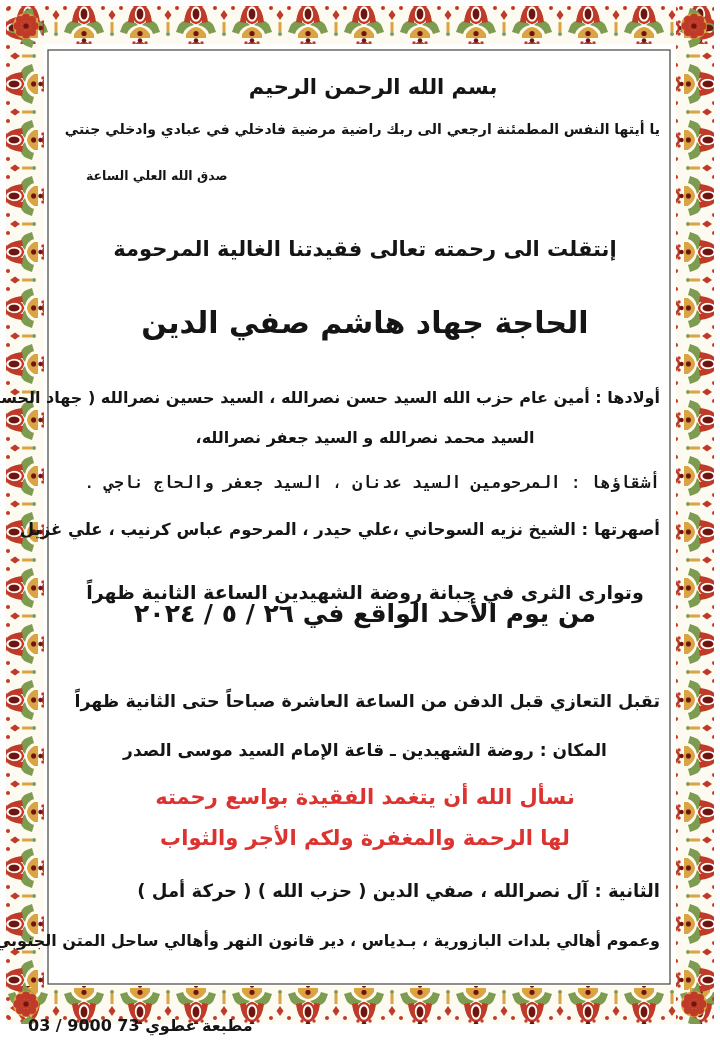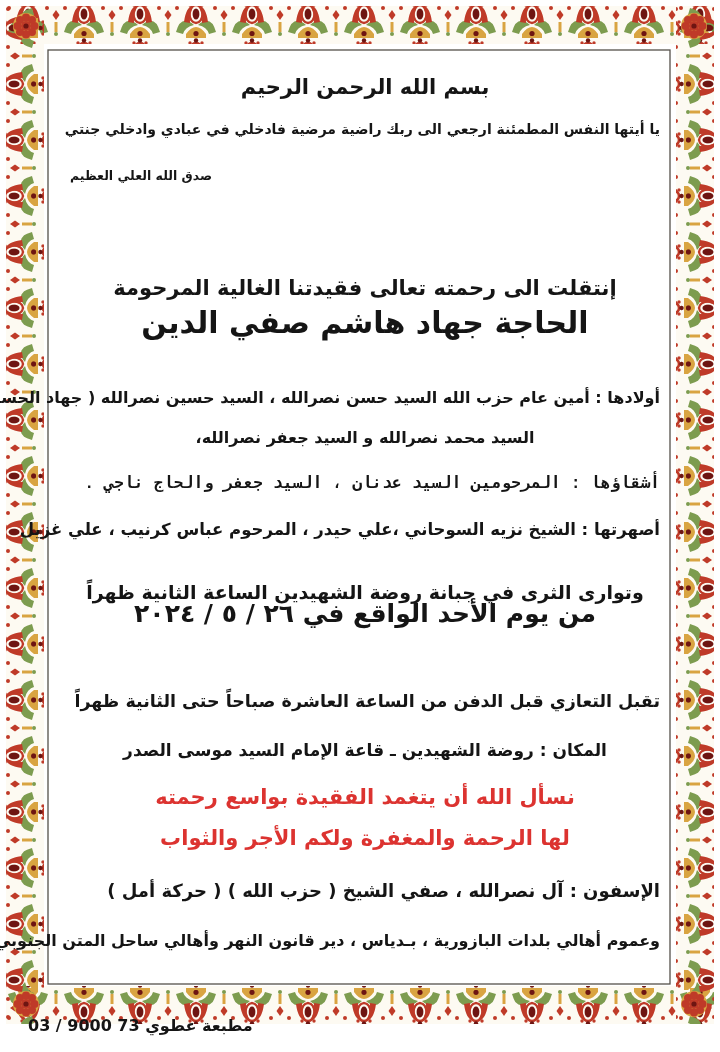--- a/index.html
+++ b/index.html
@@ -16,25 +16,25 @@
   body{
     width:720px;height:1052px;position:relative;background:#ffffff;
     font-family:"DejaVu Sans",sans-serif;color:var(--ink);overflow:hidden;
   }
   .border-svg{position:absolute;left:0;top:0;width:720px;height:1052px;}
   .row{
     position:absolute;left:70px;right:60px;direction:rtl;
     font-weight:bold;white-space:nowrap;line-height:1.25;
   }
   .c{text-align:center}.r{text-align:right}.l{text-align:left}
-  .calli{font-weight:bold;}
+  .calli{font-weight:bold;margin-left:16px;}
   .r-basmala{top:74px;font-size:21px;}
   .r-verse{top:121px;font-size:14px;}
   .r-tasdeeq{top:168px;font-size:12.5px;}
-  .r-intro{top:236px;font-size:21px;margin-top:39px;}
+  .r-intro{top:236px;font-size:21px;}
   .r-name{top:304px;font-size:30px;}
   .r-children1{top:388px;font-size:16px;}
   .r-children2{top:428px;font-size:16px;}
   .r-siblings{top:474px;font-size:16.5px;font-family:Liberation Mono, monospace;}
   .r-inlaws{top:520px;font-size:16.5px;text-align:center;}
   .r-burial{top:581px;font-size:19px;}
   .r-date{top:598px;font-size:25px;}
   .r-condol{top:691px;font-size:17.5px;}
   .r-location{top:740px;font-size:17px;}
   .r-prayer1{top:784px;font-size:21px;color:var(--prayer-red);}
@@ -112,34 +112,34 @@
   <use href="#rosette" x="26" y="26"></use>
   <use href="#rosette" x="694" y="26"></use>
   <use href="#rosette" x="26" y="1004"></use>
   <use href="#rosette" x="694" y="1004"></use>
 
   <rect x="48" y="50" width="622" height="934" fill="none" style="stroke:var(--frame-line)" stroke-width="1.3"></rect>
 </svg>
 
 <div class="row c calli r-basmala">بسم الله الرحمن الرحيم</div>
 <div class="row c calli r-verse">يا أيتها النفس المطمئنة ارجعي الى ربك راضية مرضية فادخلي في عبادي وادخلي جنتي</div>
-<div class="row l calli r-tasdeeq">صدق الله العلي العظيم</div>
+<div class="row l calli r-tasdeeq">صدق الله العلي الساعة</div>
 
 <div class="row c r-intro">إنتقلت الى رحمته  تعالى فقيدتنا الغالية المرحومة</div>
 <div class="row c r-name">الحاجة جهاد هاشم صفي الدين</div>
 
 <div class="row r r-children1">أولادها : أمين عام حزب الله السيد حسن نصرالله ، السيد حسين نصرالله ( جهاد الحسيني )</div>
 <div class="row c r-children2">السيد محمد نصرالله و السيد جعفر نصرالله،</div>
 <div class="row r r-siblings">أشقاؤها : المرحومين السيد عدنان ، السيد جعفر والحاج ناجي .</div>
 <div class="row r r-inlaws">أصهرتها : الشيخ نزيه  السوحاني ،علي حيدر ، المرحوم عباس كرنيب  ، علي غزيل</div>
 
 <div class="row c r-burial">وتوارى الثرى في جبانة روضة الشهيدين الساعة الثانية ظهراً</div>
 <div class="row c r-date">من يوم الأحد الواقع في ٢٦ / ٥ / ٢٠٢٤</div>
 <div class="row r r-condol">تقبل التعازي قبل الدفن  من الساعة العاشرة صباحاً حتى الثانية ظهراً</div>
 <div class="row c r-location">المكان :  روضة الشهيدين ـ قاعة الإمام السيد موسى الصدر</div>
 
 <div class="row c r-prayer1">نسأل الله أن يتغمد الفقيدة بواسع رحمته</div>
 <div class="row c r-prayer2">لها الرحمة والمغفرة ولكم الأجر والثواب</div>
 
-<div class="row r r-mourners1">الإسفون : آل نصرالله ، صفي الشيخ  ( حزب الله )  ( حركة أمل )</div>
+<div class="row r r-mourners1">الثانية : آل نصرالله ، صفي الدين  ( حزب الله )  ( حركة أمل )</div>
 <div class="row r r-mourners2">وعموم أهالي بلدات البازورية ، بـدياس ، دير قانون النهر وأهالي ساحل المتن الجنوبي</div>
 
 <div class="r-printer">مطبعة عطوي 73 9000 / 03</div>
 
 </body></html>

